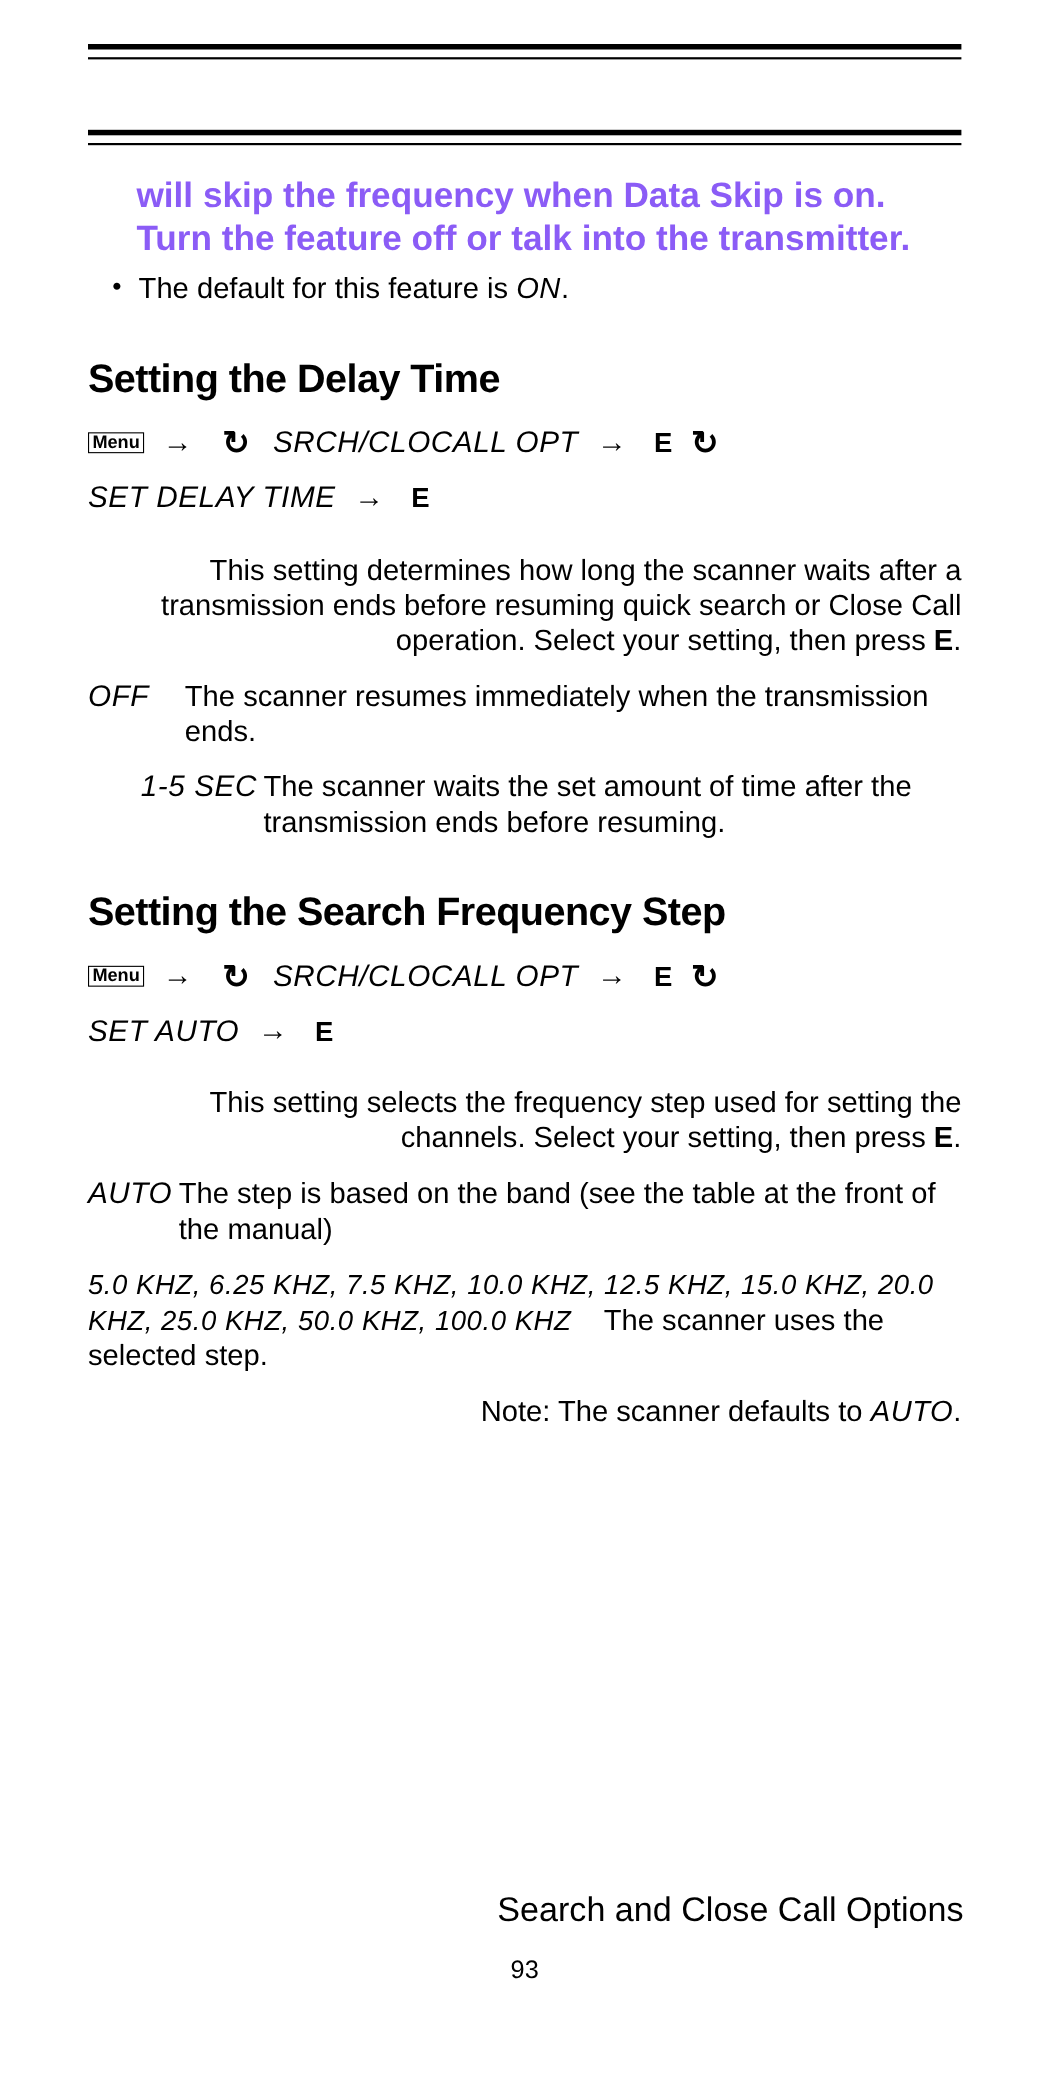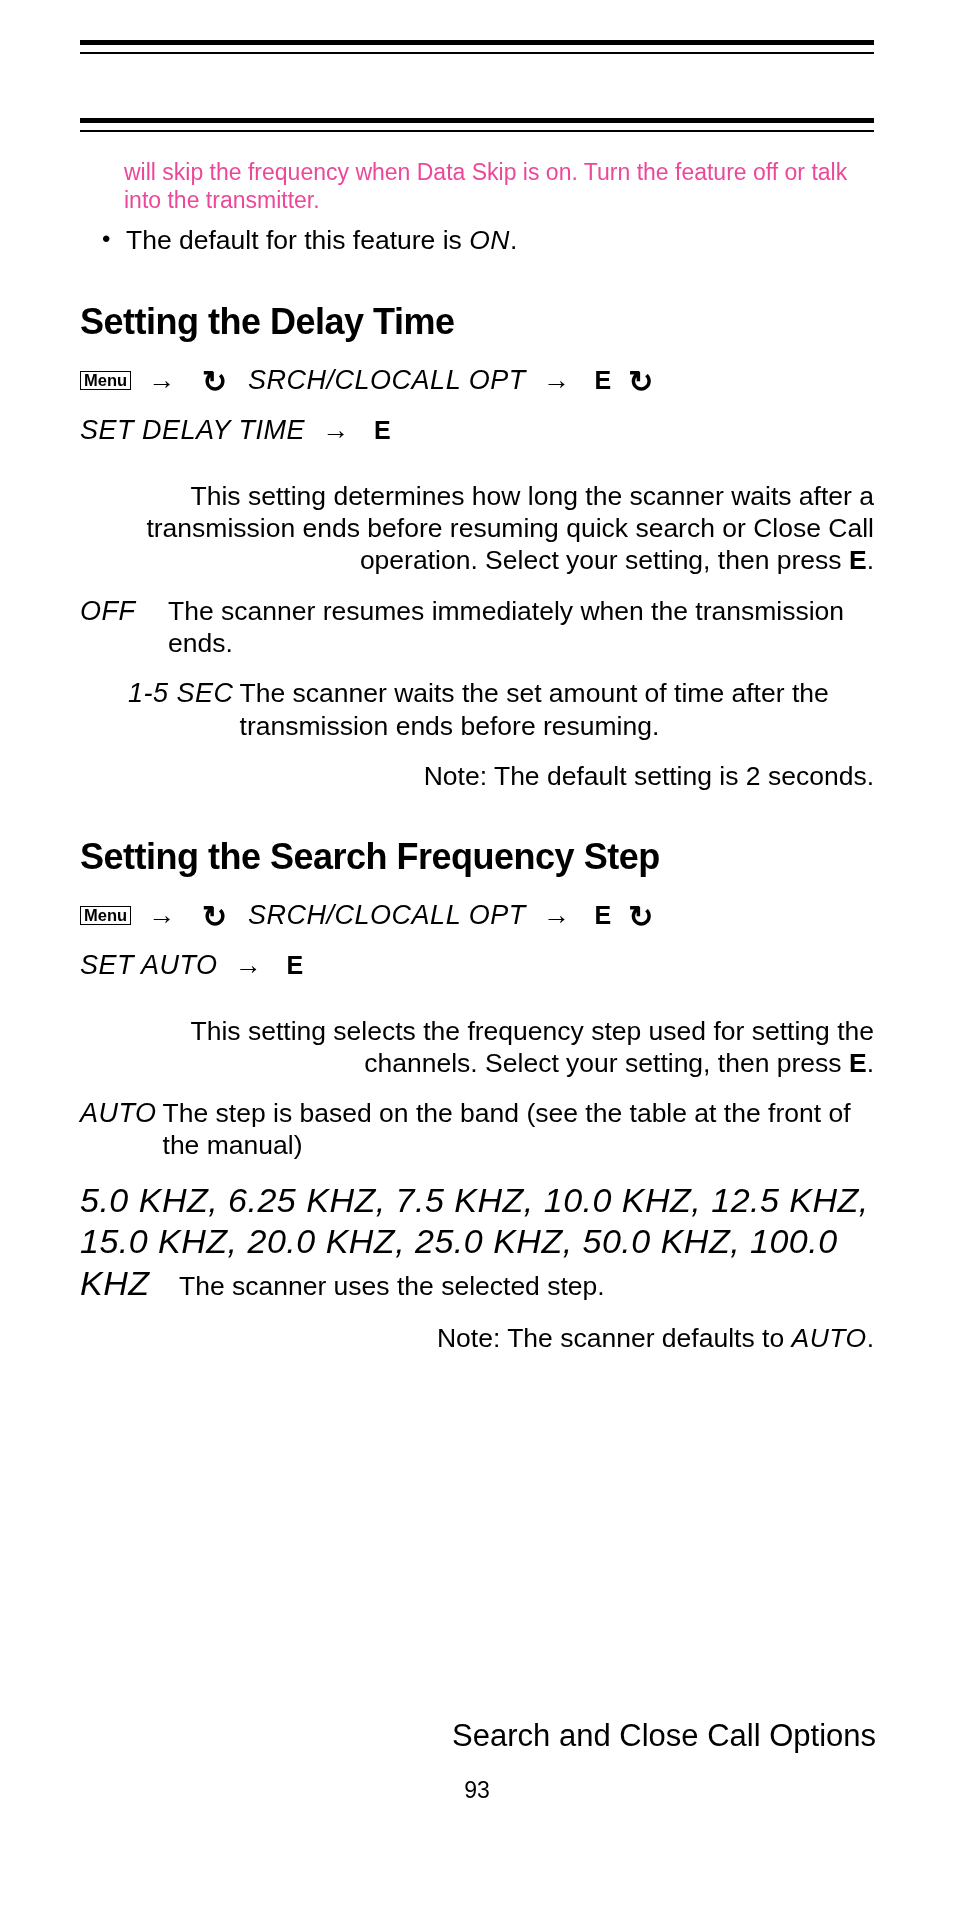--- a/index.html
+++ b/index.html
@@ -15,23 +15,24 @@
     border-bottom: 2px solid #000;
     height: 14px;
     margin-bottom: 6px;
   }
   .dbl-rule.second {
     margin-top: 64px;
     margin-bottom: 26px;
   }
   .continuation-block { padding-left: 44px; }
   .body-text {
-    font-size: 23px;
+    font-size: 32px;
     line-height: 1.22;
-    color: #ec4899;
+    color: #8b5cf6;
+    font-weight: bold;
   }
   .bullet-list { list-style: none; padding-left: 28px; margin-top: 10px; }
   .bullet-list li { position: relative; padding-left: 18px; font-size: 26.5px; line-height: 1.25; }
   .bullet-list li::before { content: "•"; position: absolute; left: -6px; top: 0; font-size: 24px; }
   .lcd { font-family: "Arial Narrow", Arial, sans-serif; font-style: italic; letter-spacing: 0.5px; font-stretch: condensed; }
   h2.section-heading {
     font-size: 36px;
     font-weight: 700;
     margin-top: 44px;
     margin-bottom: 14px;
@@ -143,21 +144,20 @@
   <div class="def-row">
     <div class="def-term">OFF</div>
     <div class="def-desc">The scanner resumes immediately when the transmission ends.</div>
   </div>
 
   <div class="def-row">
     <div class="def-term wide" style="flex:0 0 72px; white-space:nowrap;margin-left:48px;">1-5 SEC</div>
     <div class="def-desc">The scanner waits the set amount of time after the transmission ends before resuming.</div>
   </div>
 
-  <p class="para">Note: The default setting is 2 seconds.</p>
 
   <h2 class="section-heading">Setting the Search Frequency Step</h2>
 
   <div class="nav-sequence">
     <span class="menu-btn">Menu</span>
     <span class="arrow">→</span>
     <span class="rot-icon">↻</span>
     <span class="nav-lcd">SRCH/CLOCALL OPT</span>
     <span class="arrow">→</span>
     <span class="key-e">E</span>
@@ -171,21 +171,21 @@
   <p class="para">
     <span>This setting selects the frequency step used for setting the channels. Select your setting, then press </span><span class="bold-inline">E</span><span>.</span>
   </p>
 
   <div class="def-row">
     <div class="def-term" style="flex:0 0 66px;">AUTO</div>
     <div class="def-desc">The step is based on the band (see the table at the front of the manual)</div>
   </div>
 
   <p class="flow-para">
-    <span class="nav-lcd" style="font-size:34px;">5.0 KHZ, 6.25 KHZ, 7.5 KHZ, 10.0 KHZ, 12.5 KHZ, 15.0 KHZ, 20.0 KHZ, 25.0 KHZ, 50.0 KHZ, 100.0 KHZ</span>&nbsp;&nbsp;&nbsp;&nbsp;<span>The scanner uses the selected step.</span>
+    <span class="nav-lcd" style="font-size:25px;">5.0 KHZ, 6.25 KHZ, 7.5 KHZ, 10.0 KHZ, 12.5 KHZ, 15.0 KHZ, 20.0 KHZ, 25.0 KHZ, 50.0 KHZ, 100.0 KHZ</span>&nbsp;&nbsp;&nbsp;&nbsp;<span>The scanner uses the selected step.</span>
   </p>
 
   <p class="para">
     <span>Note: The scanner defaults to </span><span class="lcd">AUTO</span><span>.</span>
   </p>
 
   <div class="footer-title">Search and Close Call Options</div>
   <div class="page-num">93</div>
 
 </div>

